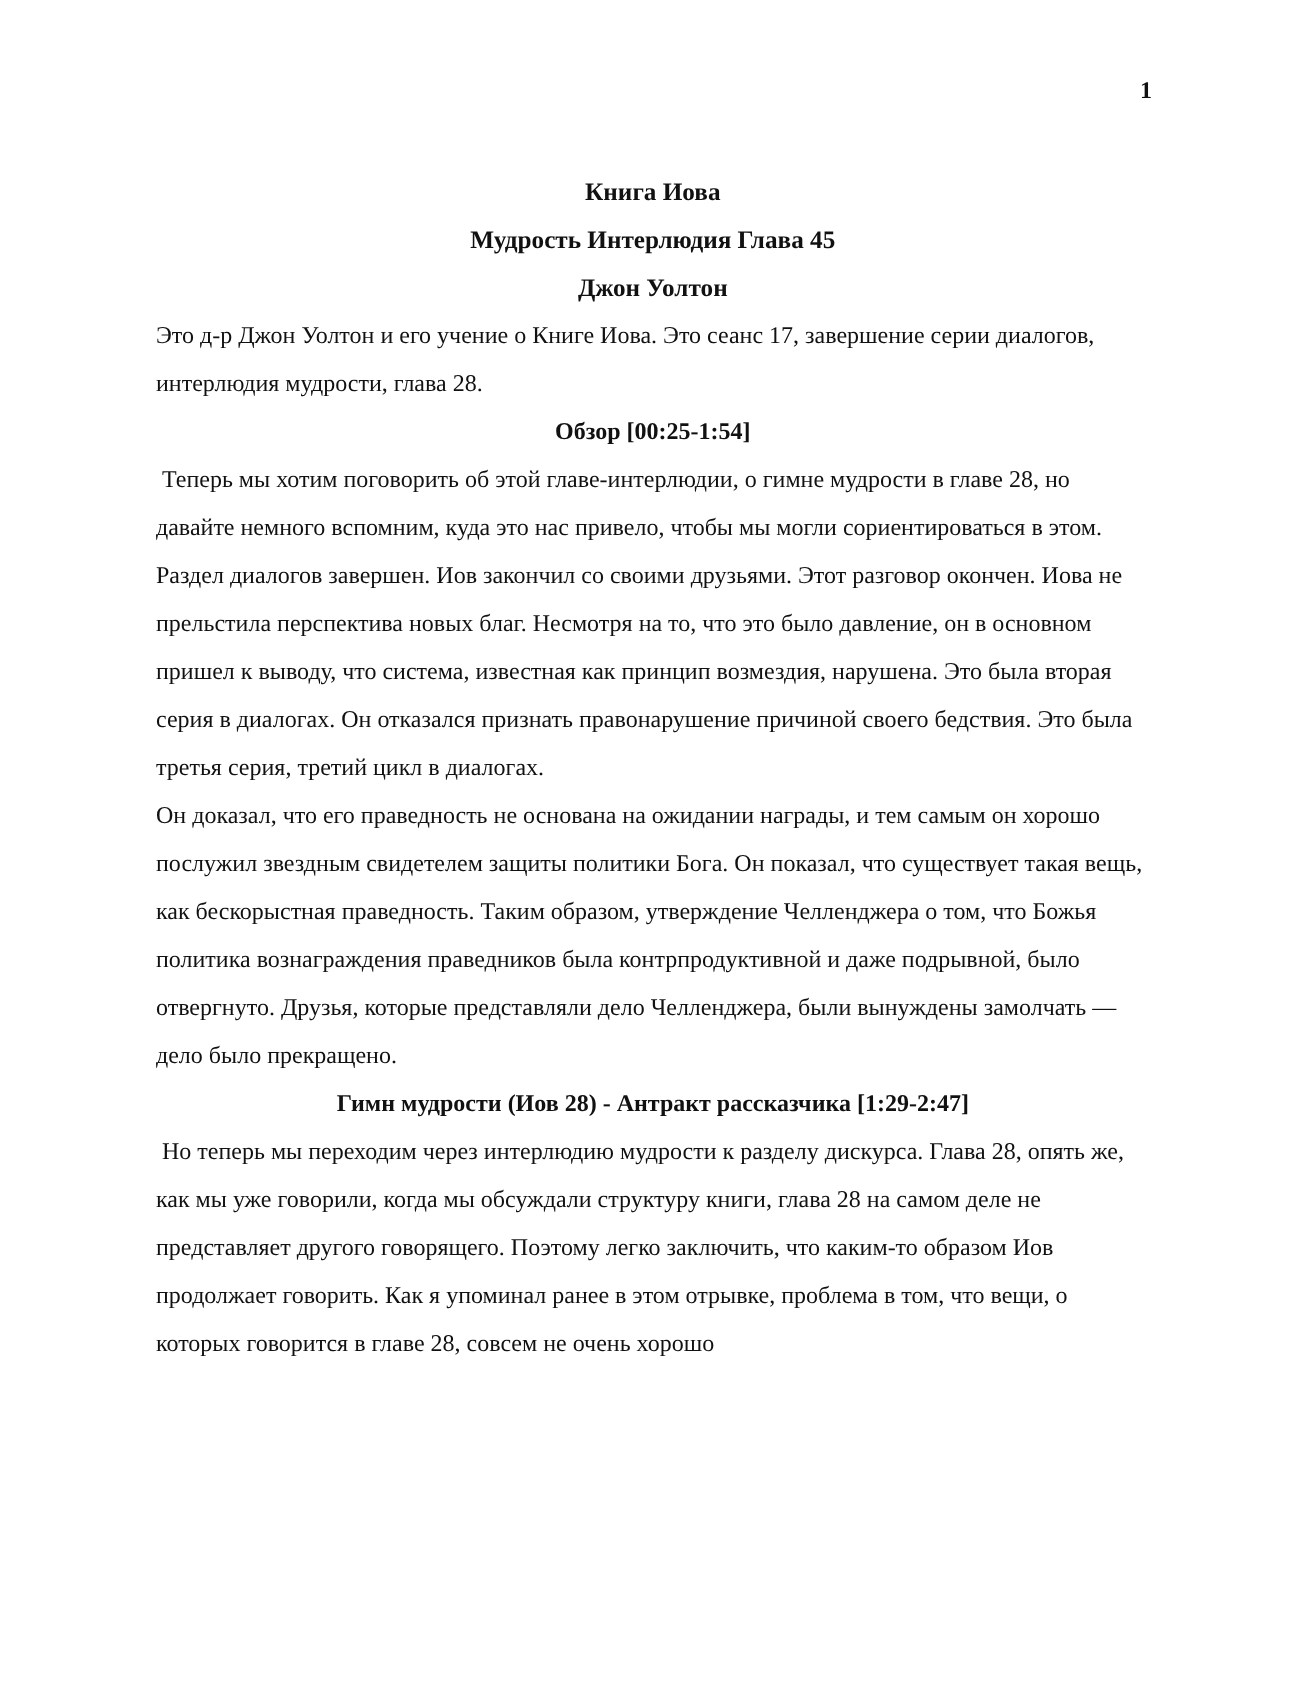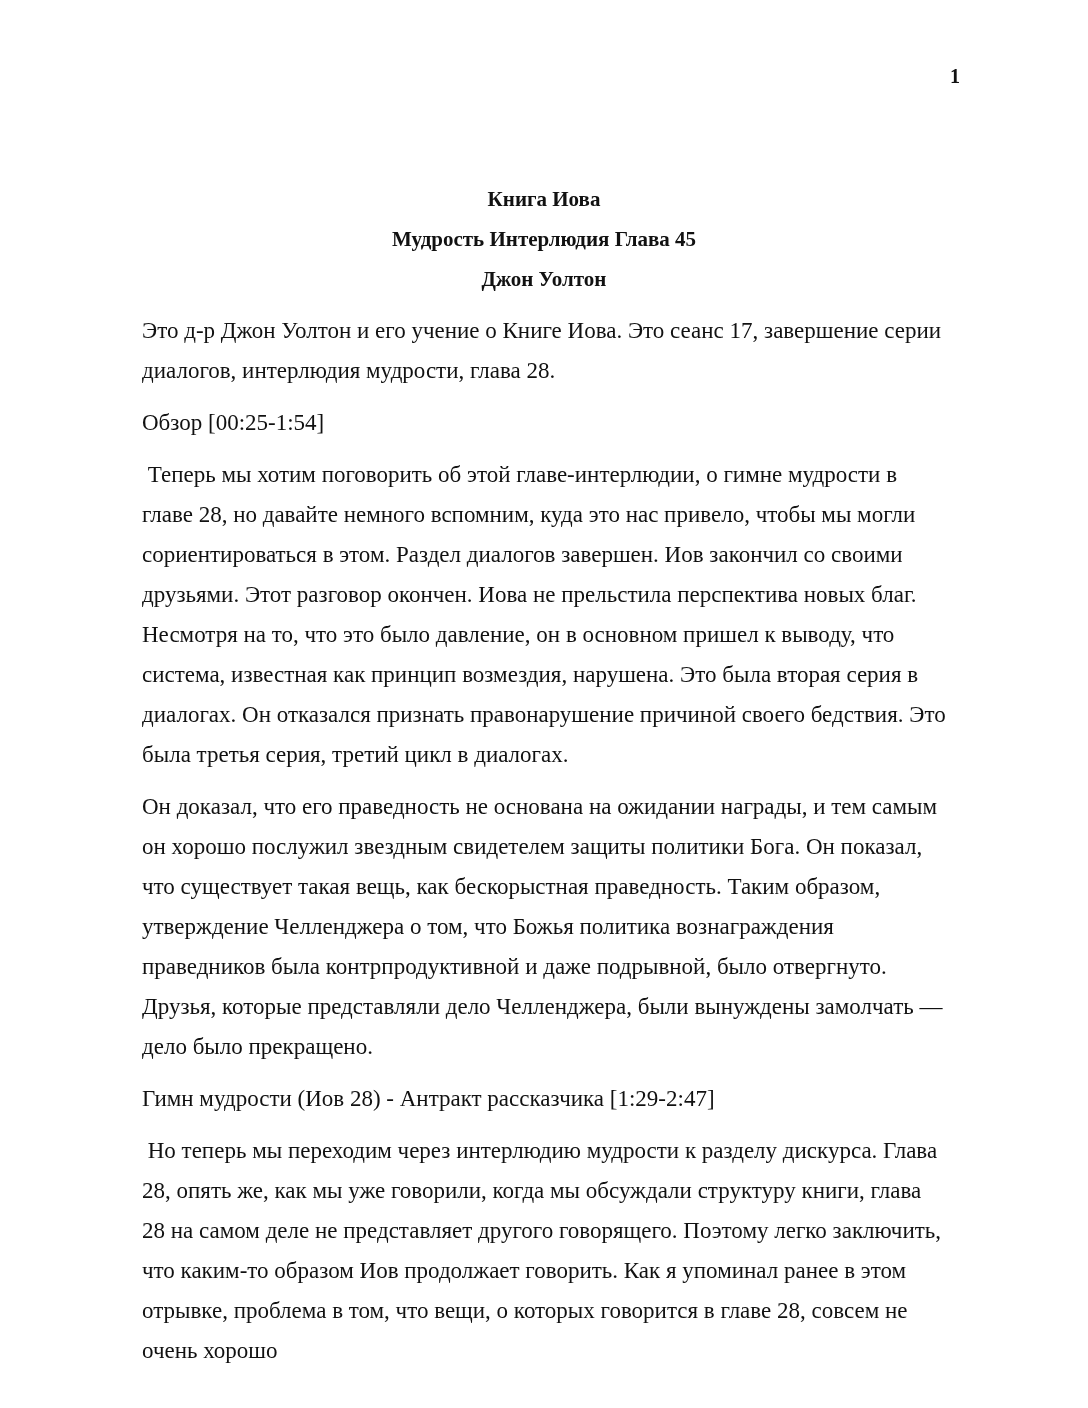--- a/index.html
+++ b/index.html
@@ -33,31 +33,31 @@
   .title-line {
     margin: 0;
     text-align: center;
     font-weight: bold;
     font-size: 21px;
     line-height: 40px;
     white-space: pre-wrap;
   }
   .title-block {
     margin-bottom: 0;
-    margin-top: 39px;
   }
   .para {
-    margin: 12px;
-    font-size: 23px;
+    margin: 0;
+    font-size: 20px;
     line-height: 40px;
     text-align: left;
     white-space: pre-wrap;
   }
   .para.heading {
-    font-weight: normal;
+    font-weight: bold;
+    text-align: center;
   }
 </style>
 </head>
 <body>
 
 <div class="page">
 
   <div class="page-number">1</div>
 
   <div class="content">

